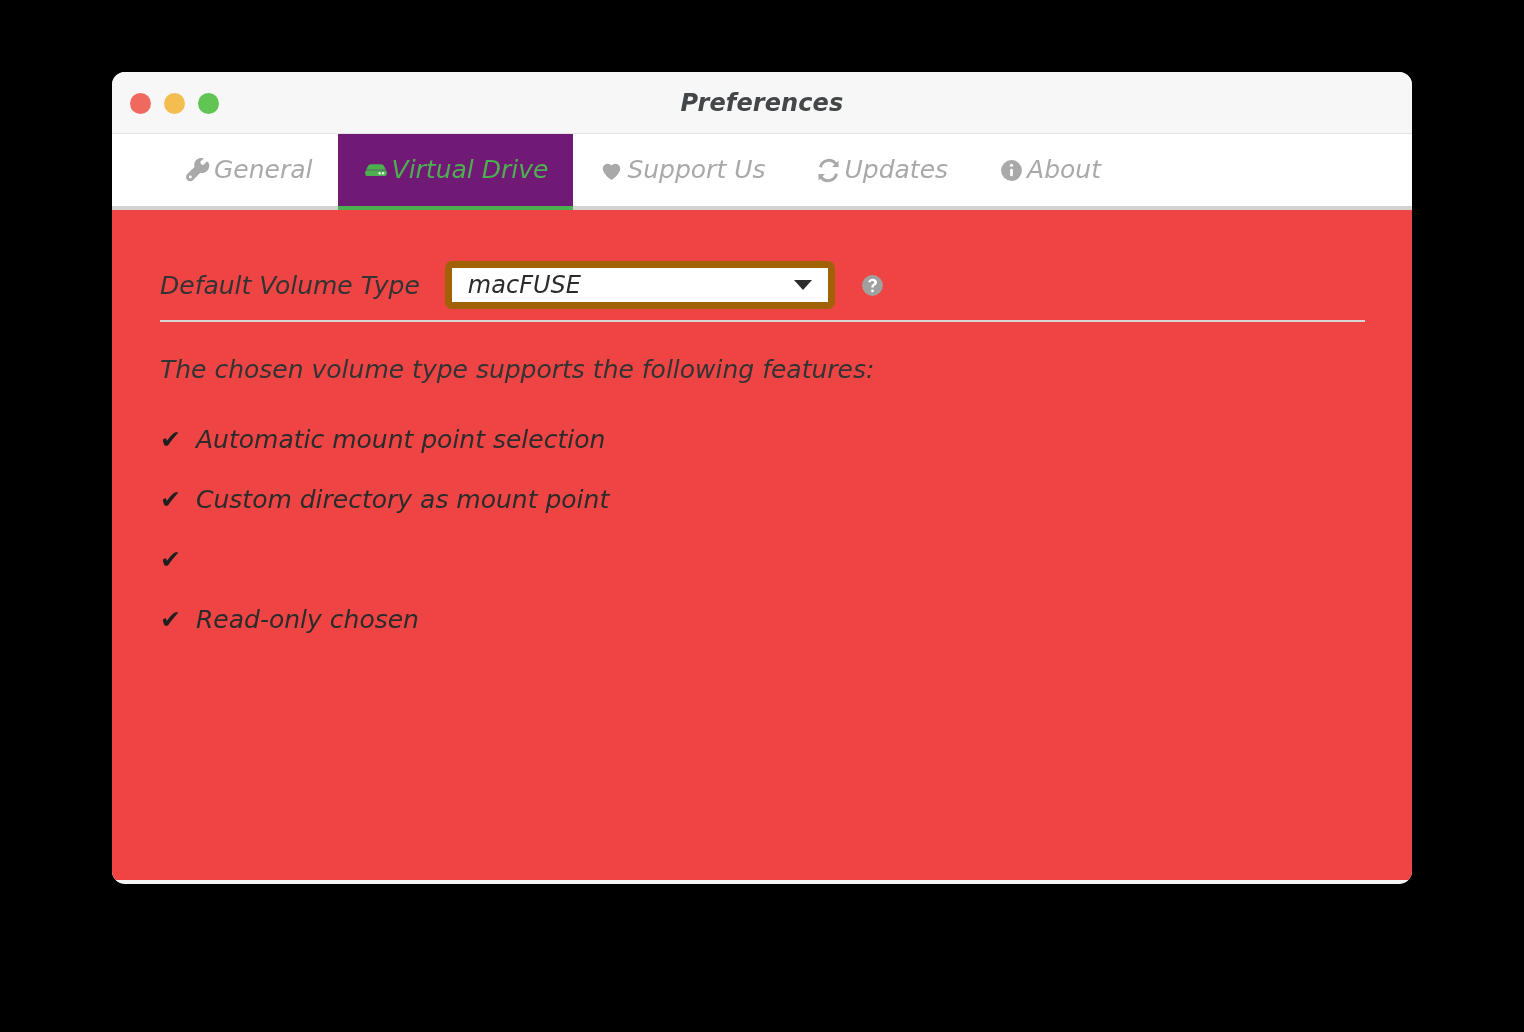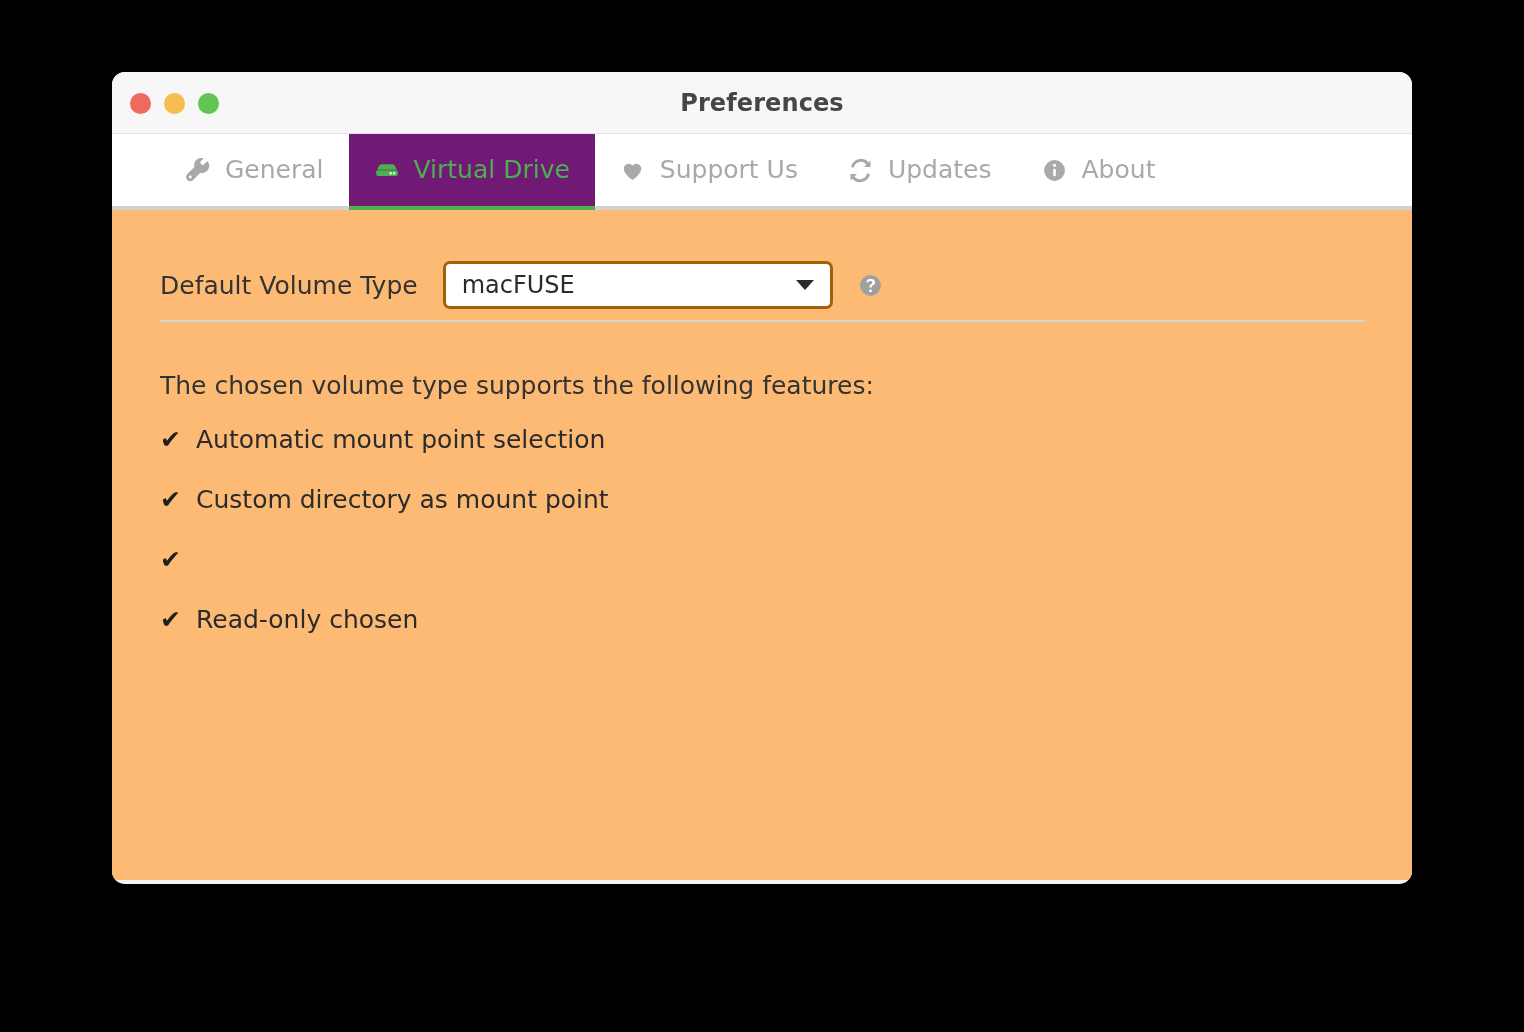--- a/index.html
+++ b/index.html
@@ -23,20 +23,21 @@
   .window {
     position: absolute;
     left: 112px;
     top: 72px;
     width: 1300px;
     height: 812px;
     background: #f5f5f5;
     border-radius: 13px;
     overflow: hidden;
     box-shadow: 0 10px 36px rgba(0,0,0,0.55);
+    font-style: italic;
   }
 
   
   .titlebar {
     position: relative;
     height: 62px;
     background: #f7f7f7;
     border-bottom: 1px solid #e3e3e3;
   }
 
@@ -79,21 +80,21 @@
     background: #ffffff;
     display: flex;
     align-items: stretch;
     padding-left: 48px;
     border-bottom: 4px solid #d2d2d2;
   }
 
   .tab {
     display: flex;
     align-items: center;
-    gap: 14px;
+    gap: 3px;
     padding: 0 25px;
     font-size: 25px;
     color: #a9a9a9;
     position: relative;
     cursor: default;
     white-space: nowrap;
   }
 
   .tab .tab-label { line-height: 1; padding-bottom: 2px; }
 
@@ -116,21 +117,21 @@
     justify-content: center;
     width: 26px;
     height: 26px;
     flex: 0 0 auto;
   }
   .tab-icon svg { display: block; }
 
   
   .content {
     position: relative;
-    background: #fdba74;
+    background: #ef4444;
     height: calc(812px - 62px - 80px);
     padding: 0;
   }
 
   .row-volume {
     position: absolute;
     left: 48px;
     top: 51px;
     display: flex;
     align-items: center;
@@ -142,21 +143,21 @@
     color: #333333;
     margin-right: 25px;
     white-space: nowrap;
   }
 
   .select-box {
     position: relative;
     width: 390px;
     height: 48px;
     background: #ffffff;
-    border: 3px solid #a16207;
+    border: 7px solid #a16207;
     border-radius: 7px;
     display: flex;
     align-items: center;
     padding: 0 16px;
     cursor: default;
     justify-content: center;
   }
 
   .select-value {
     font-size: 24px;
@@ -188,21 +189,21 @@
     left: 48px;
     top: 110px;
     width: 1205px;
     height: 2px;
     background: #d5d5d5;
   }
 
   .features-intro {
     position: absolute;
     left: 48px;
-    top: 161px;
+    top: 145px;
     font-size: 25px;
     color: #333333;
   }
 
   .feature-list {
     position: absolute;
     left: 48px;
     top: 199px;
     list-style: none;
   }

